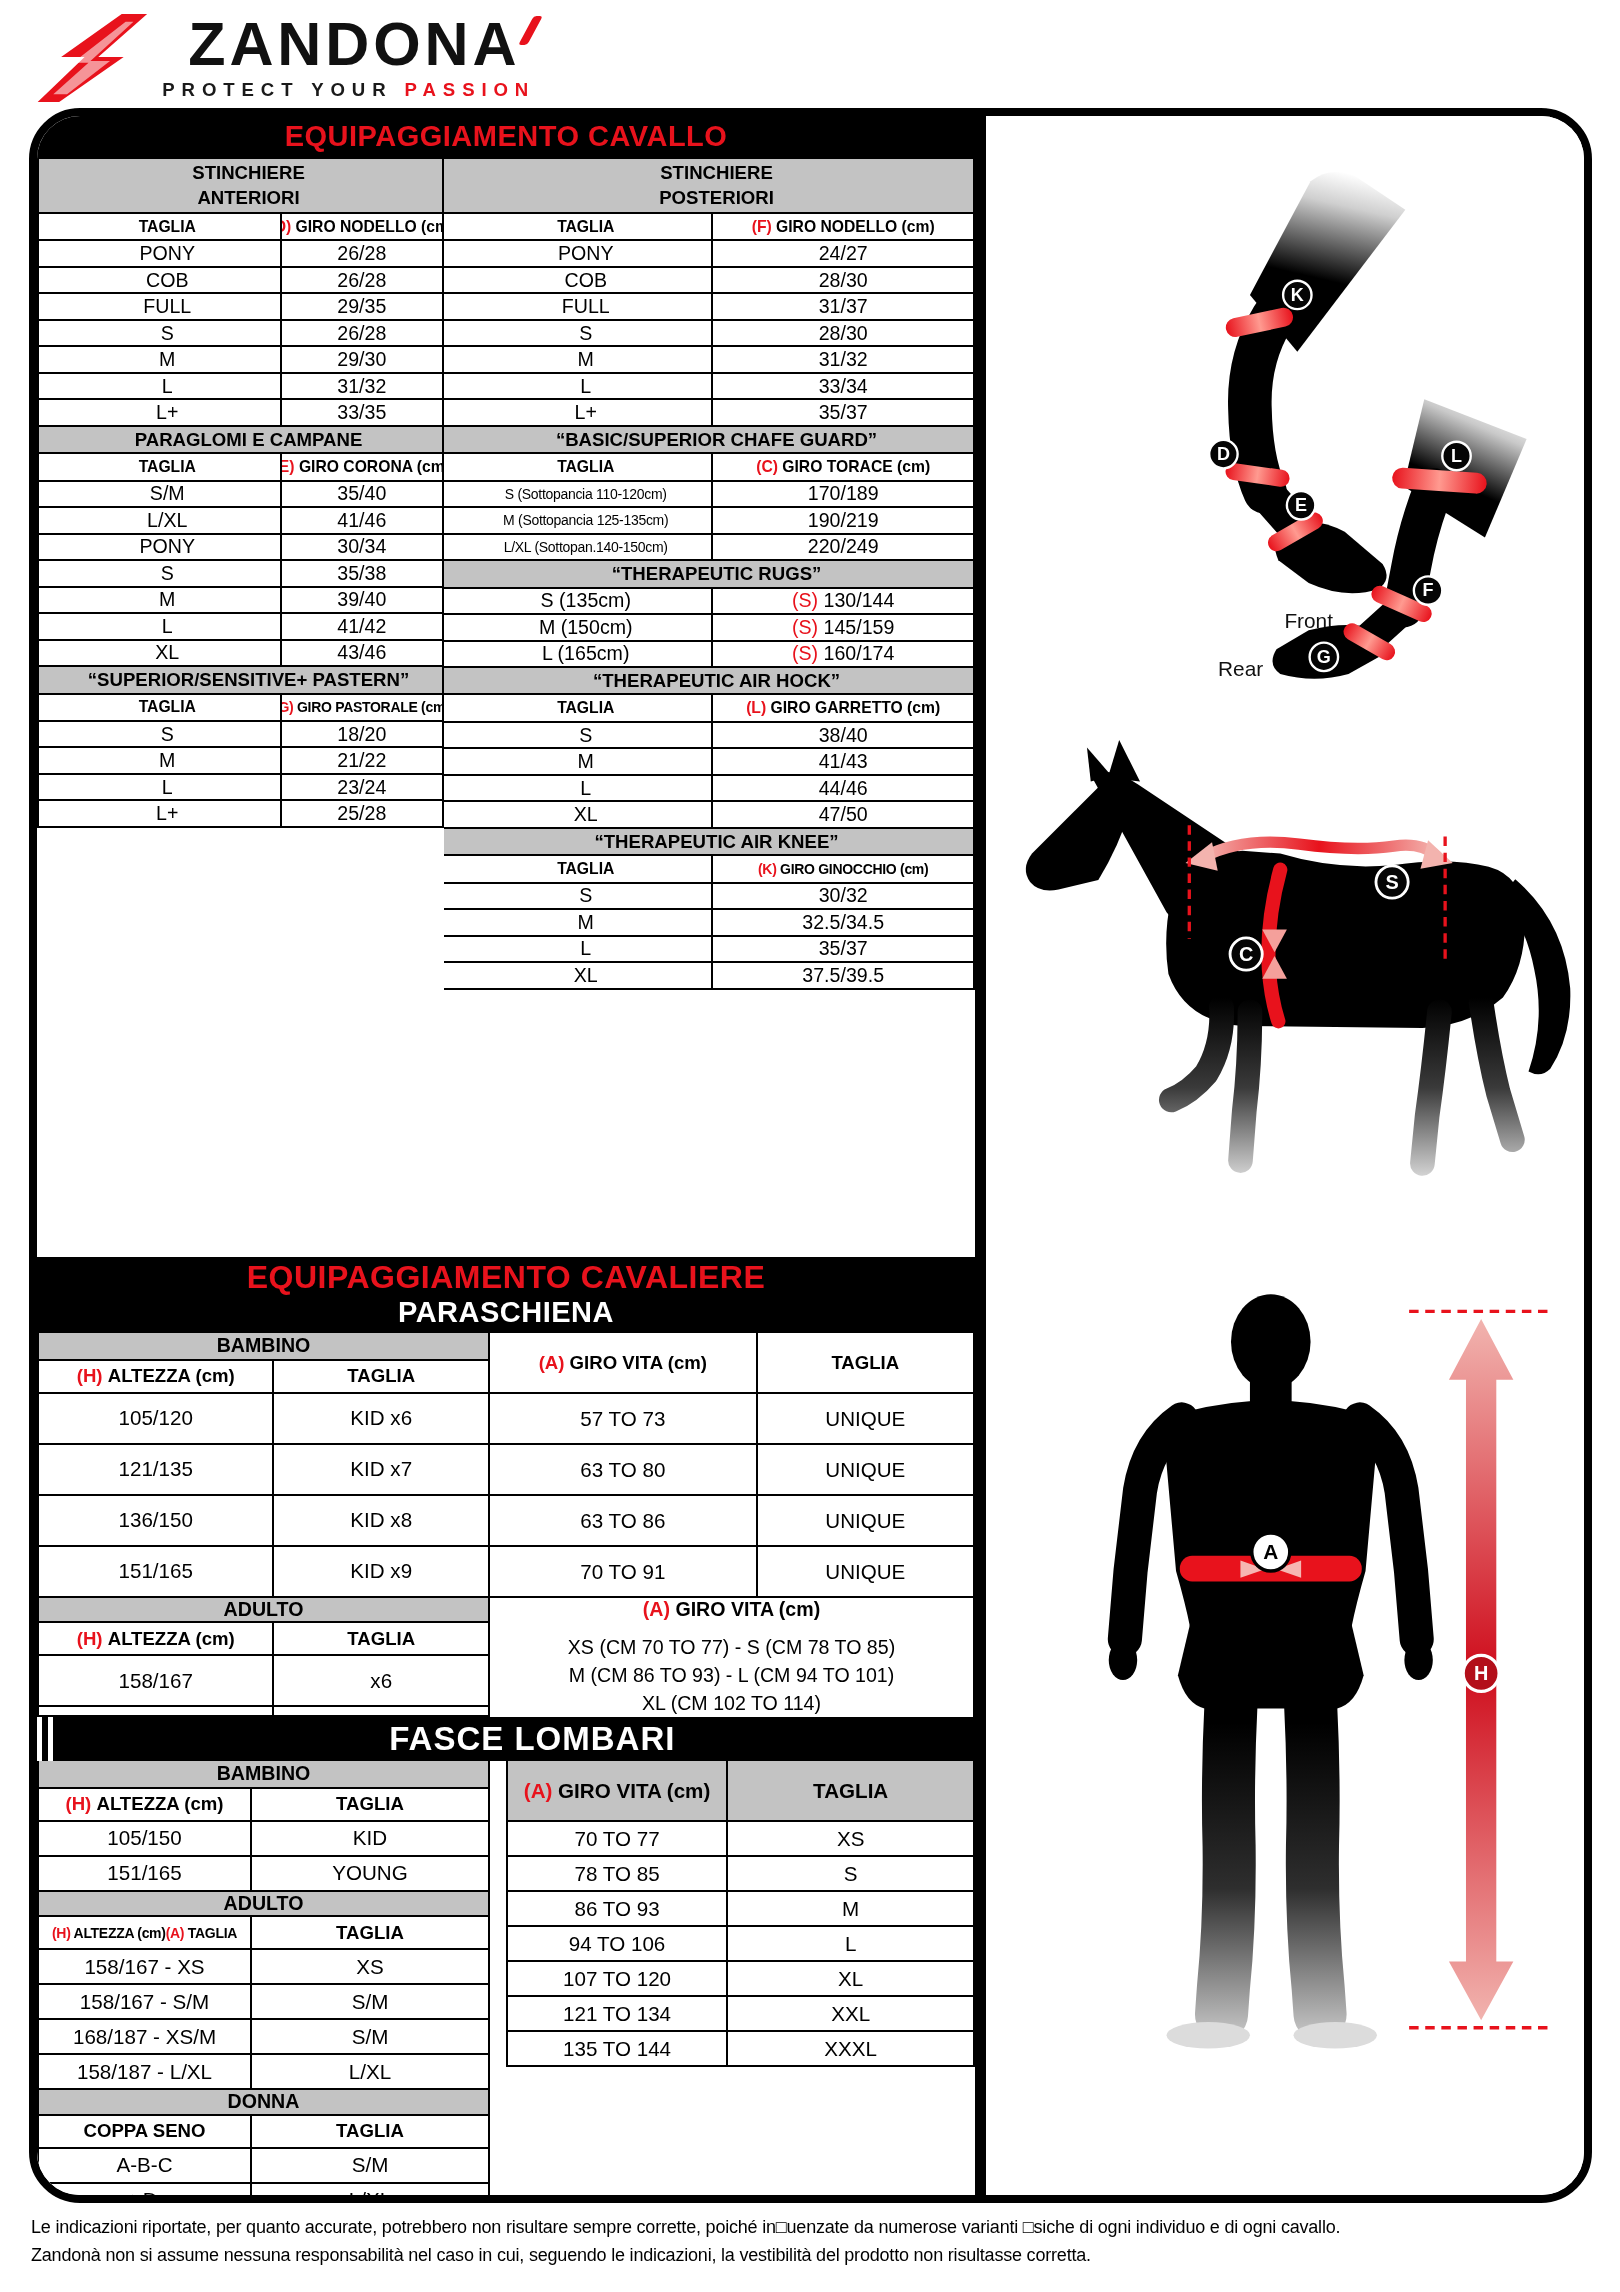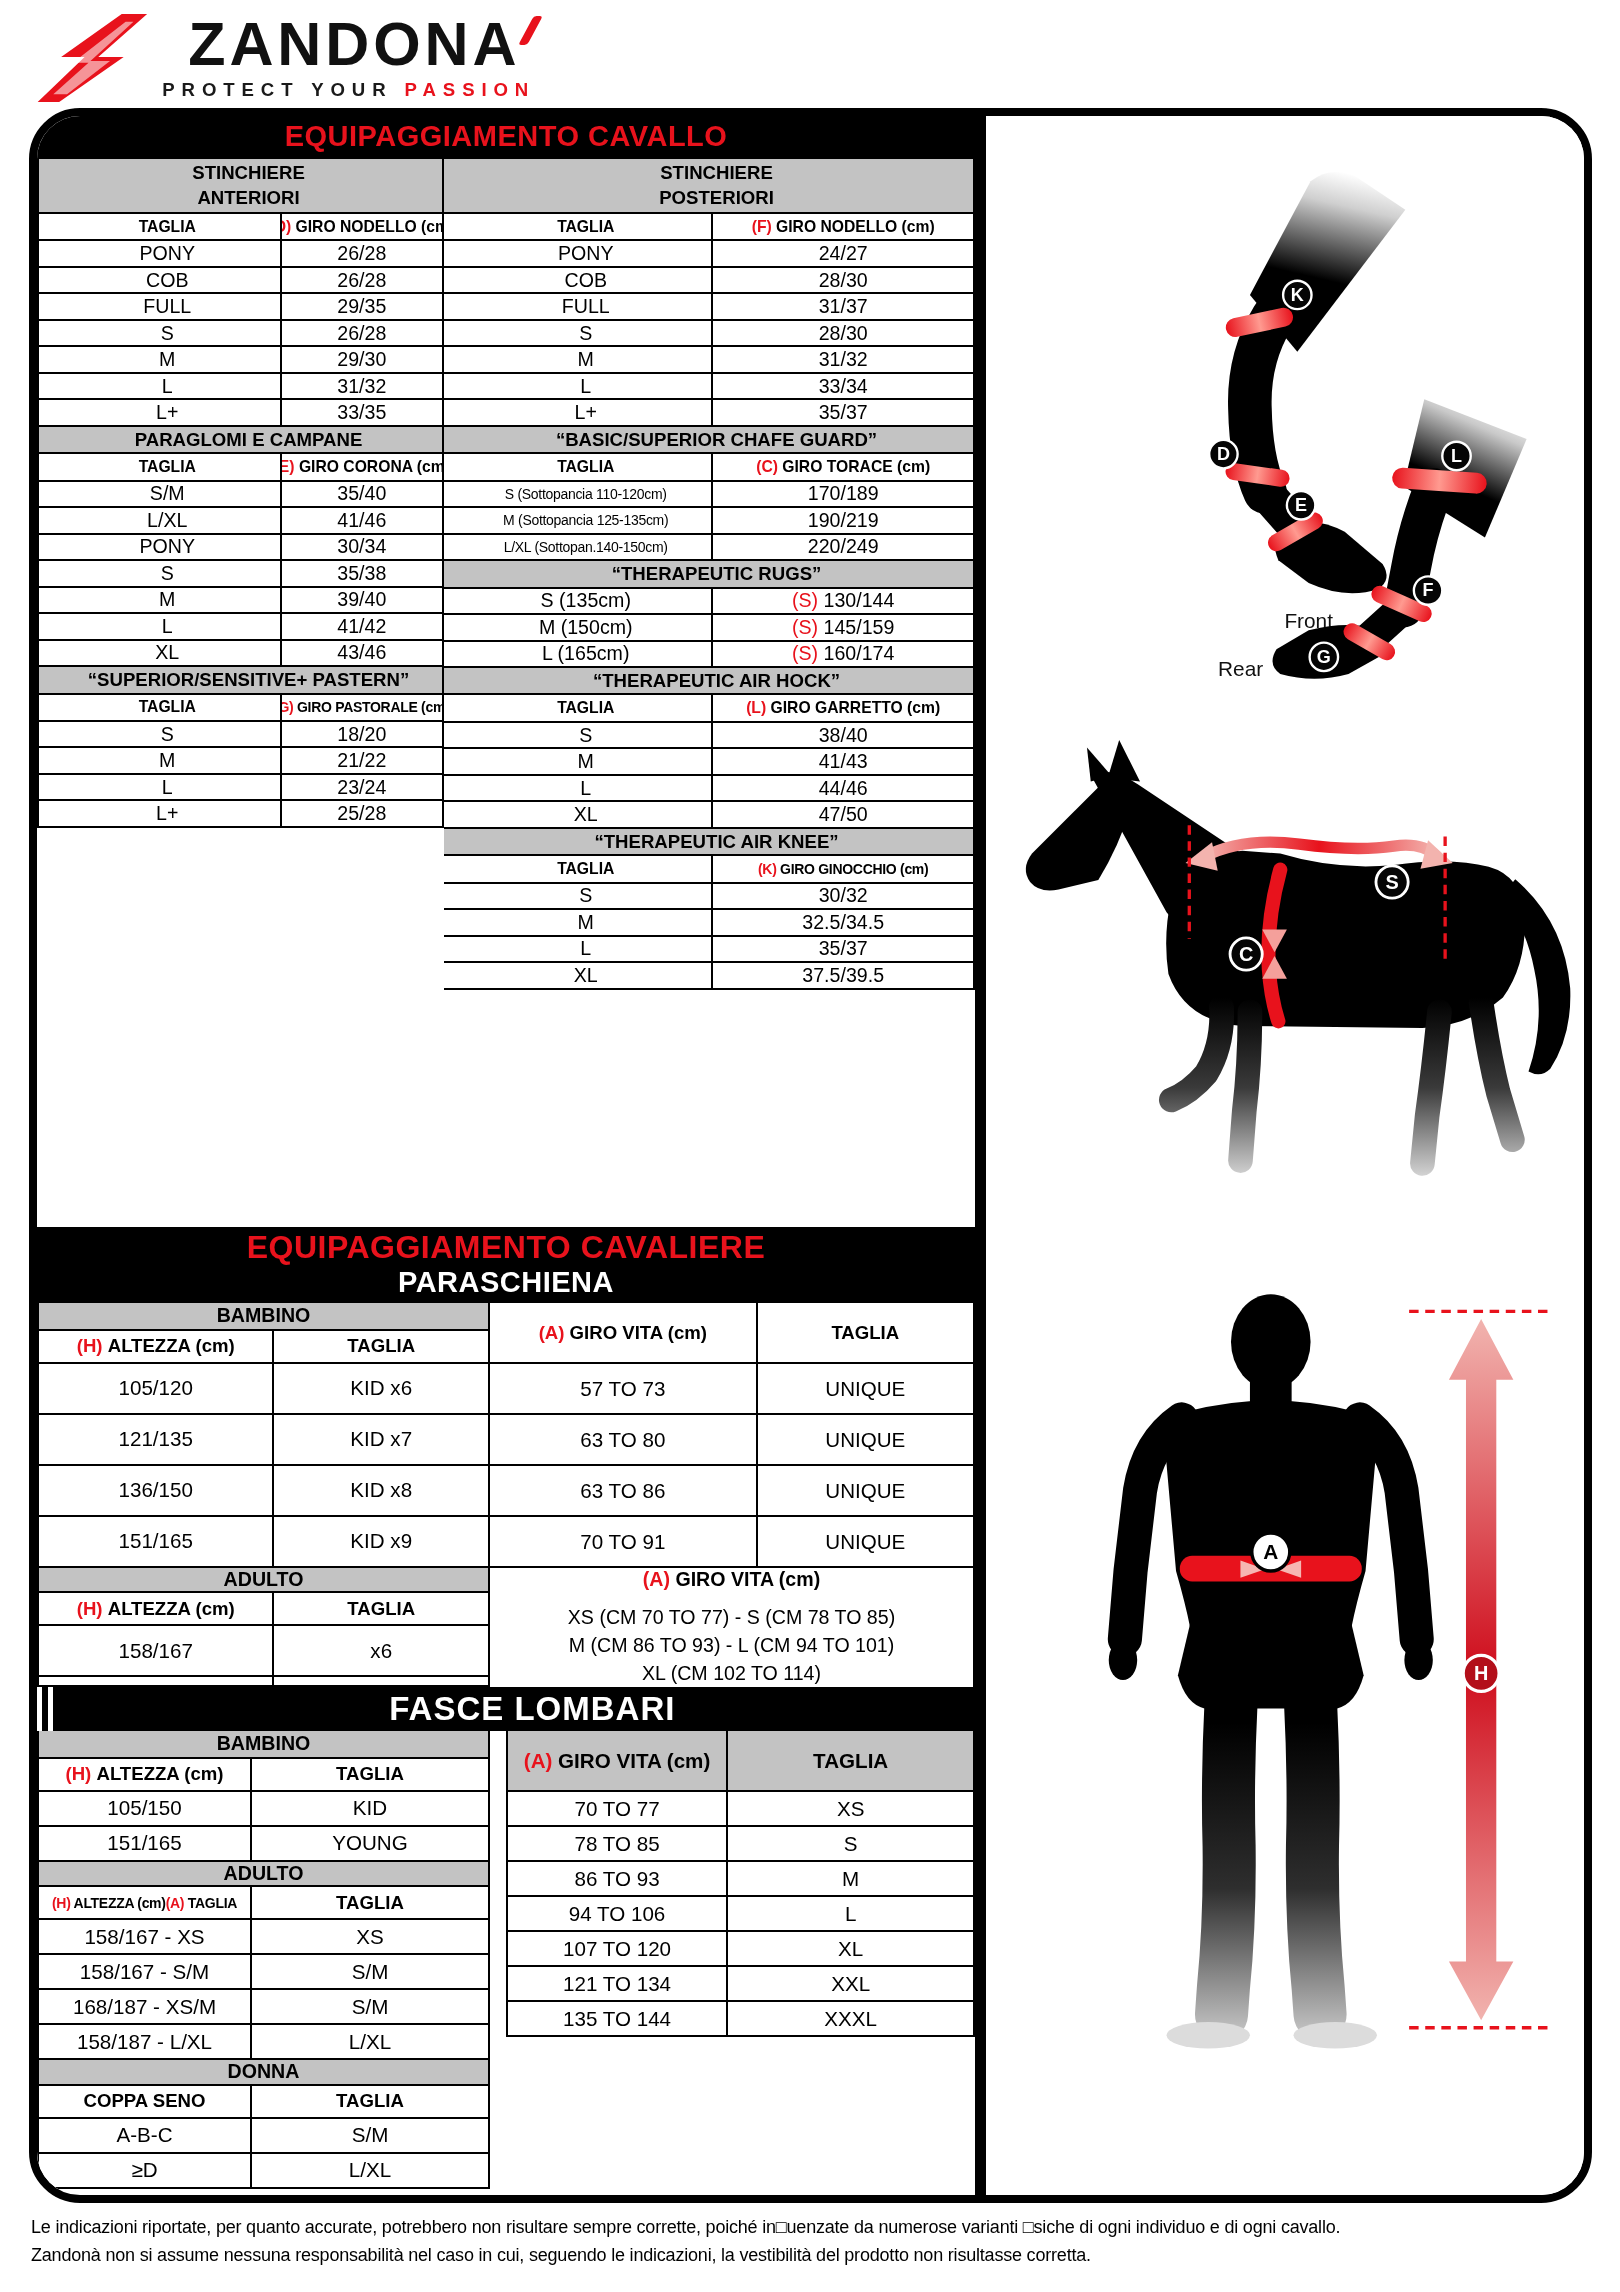--- a/index.html
+++ b/index.html
@@ -16,21 +16,21 @@
   .tagline{font-size:18.6px;letter-spacing:6.9px;color:#1a1a1a;margin-top:3.9px;font-weight:bold;}
   .tagline .red{color:var(--red);}
 
   
   .frame{position:absolute;top:108px;left:29px;width:1563px;height:2095px;border:8.8px solid #000;border-radius:51px;overflow:hidden;display:flex;background:#fff;}
   .left-col{width:938px;flex:none;display:flex;flex-direction:column;}
   .divider-v{width:10.8px;background:#000;flex:none;}
   .right-col{flex:1;display:flex;flex-direction:column;align-items:center;background:#fff;}
 
   .banner-main{flex:none;background:#000;color:var(--red);font-weight:bold;font-size:29px;text-align:center;height:41px;line-height:41px;letter-spacing:0.5px;}
-  .banner-main.two{height:74px;line-height:normal;padding-top:2px;}
+  .banner-main.two{height:74px;line-height:normal;padding-top:2px;margin-top:30px;}
   .red-line{font-size:32px;color:var(--red);font-weight:bold;line-height:37px;}
   .white-line{font-size:29px;color:#fff;font-weight:bold;line-height:33px;}
 
   
   .tstack{border:2.9px solid #000;background:#fff;}
   .trow{display:flex;border-top:2px solid #000;align-items:stretch;}
   .tstack .trow:first-child{border-top:none;}
   .trow.banner{background:var(--gray);}
   .trow.gray{background:var(--gray);}
   .cell{border-left:2px solid #000;display:flex;align-items:center;justify-content:center;text-align:center;overflow:hidden;white-space:nowrap;}

